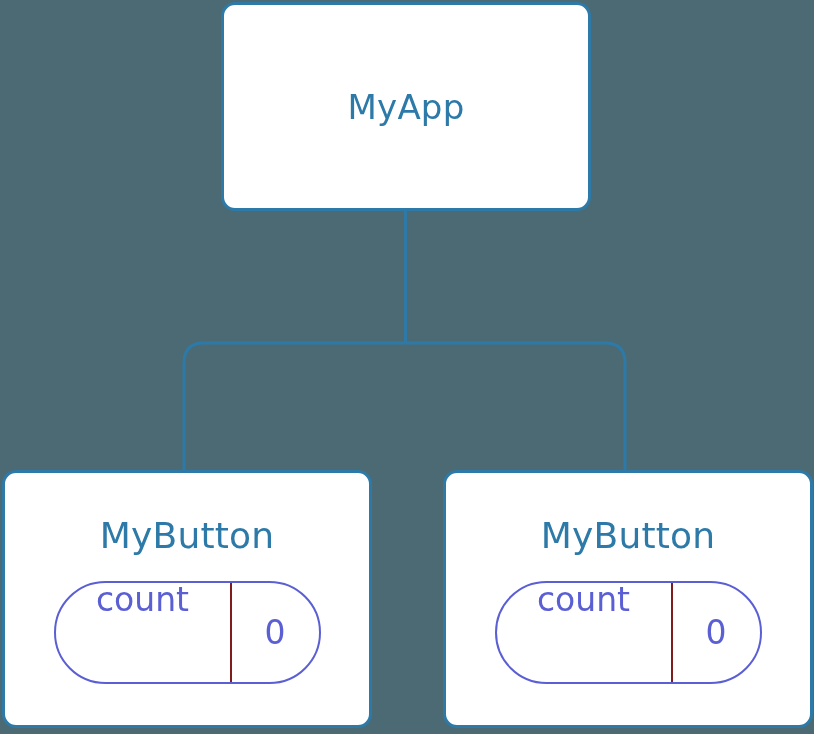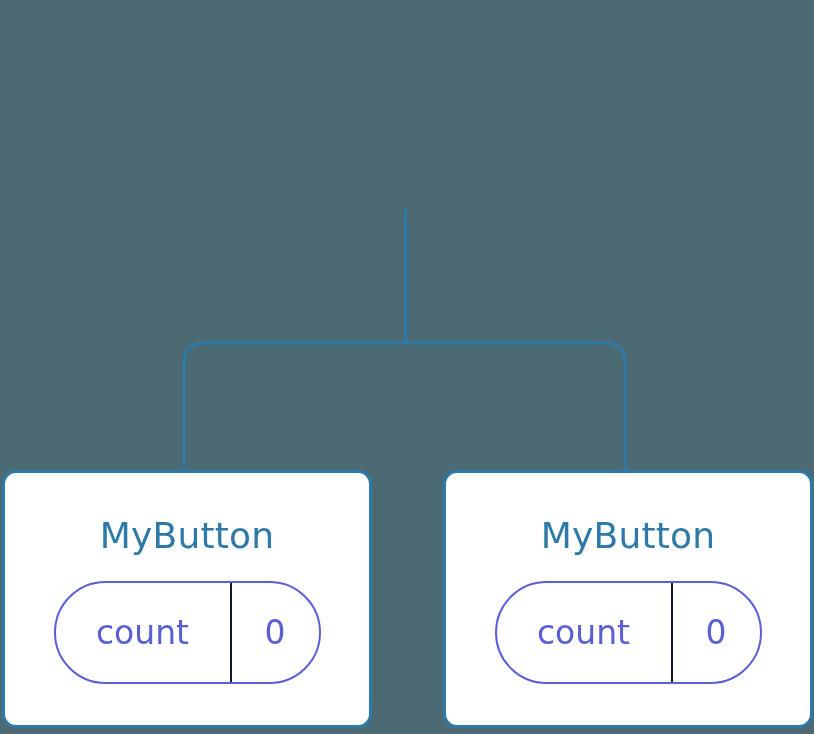--- a/index.html
+++ b/index.html
@@ -93,23 +93,22 @@
     box-sizing: border-box;
     display: flex;
     align-items: stretch;
     overflow: hidden;
     background: #ffffff;
   }
 
   .pill-key {
     flex: 0 0 176px;
     display: flex;
-    align-items: center;
     justify-content: center;
-    border-right: 2px solid #0f172a;
+    border-right: 2px solid #7f1d1d;
     box-sizing: border-box;
   }
 
   .pill-value {
     flex: 1 1 auto;
     display: flex;
     align-items: center;
     justify-content: center;
     box-sizing: border-box;
   }
@@ -129,20 +128,23 @@
 
   <svg id="connectors" width="814" height="734" viewBox="0 0 814 734" xmlns="http://www.w3.org/2000/svg" aria-hidden="true">
 
     <path d="M 405.5 209 L 405.5 343" fill="none" stroke="#2d7aa8" stroke-width="3"></path>
 
     <path d="M 405.5 343 L 204 343 Q 184 343 184 363 L 184 472" fill="none" stroke="#2d7aa8" stroke-width="3" stroke-linecap="butt"></path>
 
     <path d="M 405.5 343 L 605 343 Q 625 343 625 363 L 625 472" fill="none" stroke="#2d7aa8" stroke-width="3" stroke-linecap="butt"></path>
   </svg>
 
+  <div class="node-card node-root">
+    <span class="node-title">MyApp</span>
+  </div>
 
   <div class="node-card node-child-left">
     <span class="node-title">MyButton</span>
     <div class="state-pill">
       <div class="pill-key">
         <span class="pill-text">count</span>
       </div>
       <div class="pill-value">
         <span class="pill-text">0</span>
       </div>

